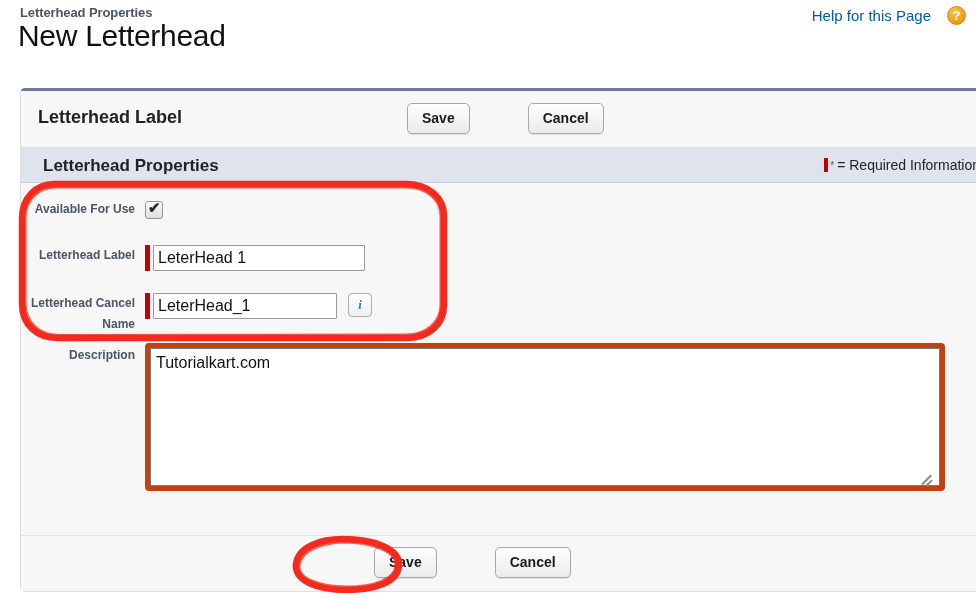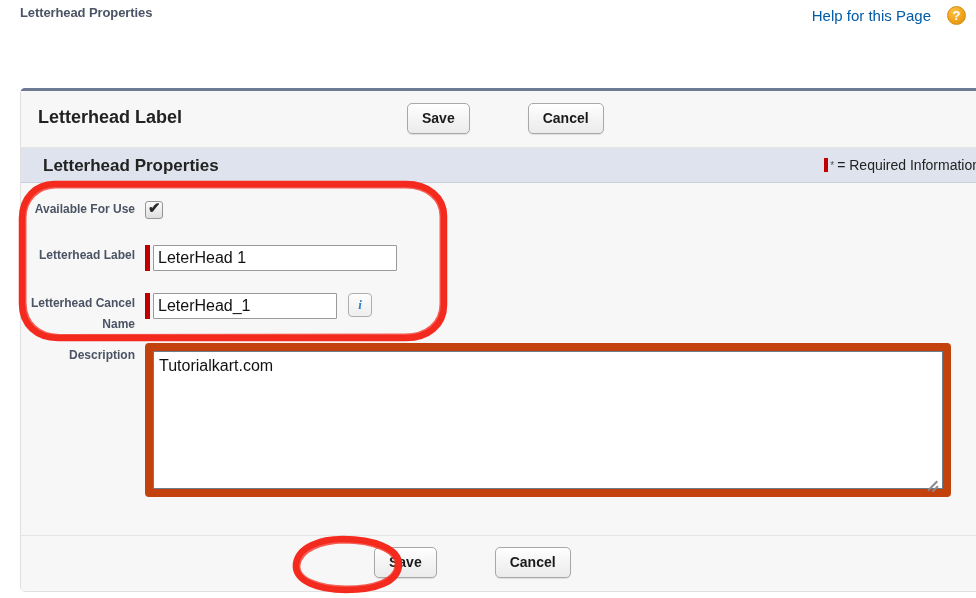--- a/index.html
+++ b/index.html
@@ -234,21 +234,21 @@
     content: "✔";
     position: absolute;
     left: 2px; top: -3px;
     font-size: 15px;
     color: #2b2b2b;
     font-weight: bold;
   }
 
   
   .textarea-focus-wrap {
-    border: 8px solid #c2410c;
+    border: 5px solid #c2410c;
     border-radius: 4px;
     padding: 0;
     display: inline-block;
     line-height: 0;
   }
   .description-area {
     font-family: "Liberation Sans", sans-serif;
     font-size: 16px;
     color: #111111;
     background: #ffffff;
@@ -299,20 +299,21 @@
     position: absolute;
     pointer-events: none;
     z-index: 50;
   }
 </style>
 </head>
 <body>
 
 <div class="page-header">
   <div class="breadcrumb">Letterhead Properties</div>
+  <div class="page-title">New Letterhead</div>
   <div class="help-link-wrap">
     <span class="help-link">Help for this Page</span>
     <span class="help-icon">?</span>
   </div>
 </div>
 
 <div class="panel">
 
   <div class="edit-bar">
     <div class="edit-bar-title">Letterhead Label</div>
@@ -337,21 +338,21 @@
       <div class="field-label" style="width:124px;">Available For Use</div>
       <div class="field-control">
         <div class="checkbox"></div>
       </div>
     </div>
 
     <div class="field-row" style="left:0px; top:62px;">
       <div class="field-label" style="width:124px;">Letterhead Label</div>
       <div class="field-control">
         <div class="req-marker"></div>
-        <input class="text-input" style="width: 244px;" type="text" value="LeterHead 1">
+        <input class="text-input" style="width: 212px;" type="text" value="LeterHead 1">
       </div>
     </div>
 
     <div class="field-row" style="left:0px; top:110px;">
       <div class="field-label" style="width:124px;">Letterhead Cancel Name</div>
       <div class="field-control">
         <div class="req-marker"></div>
         <input class="text-input" style="width: 184px;" type="text" value="LeterHead_1">
         <div class="info-btn">i</div>
       </div>

